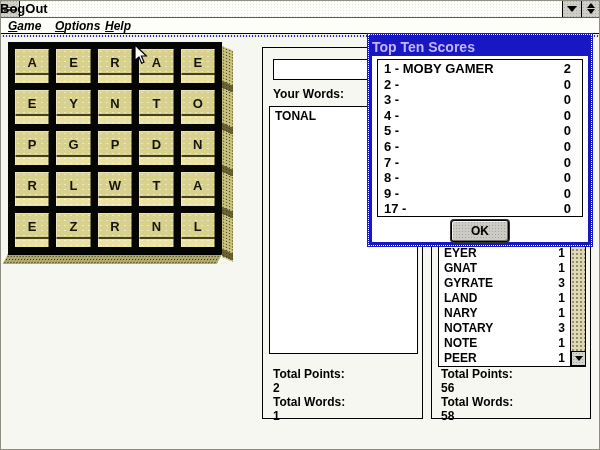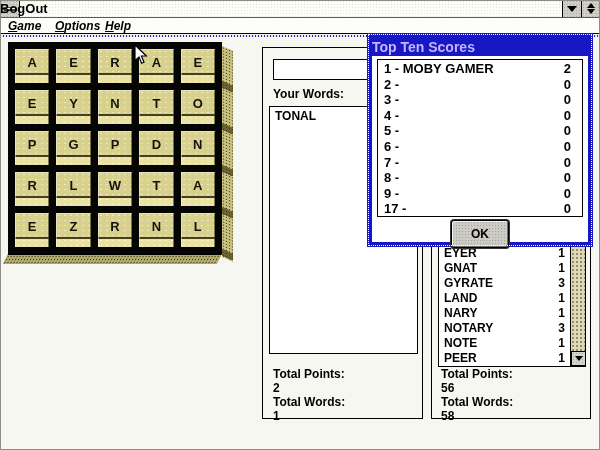--- a/index.html
+++ b/index.html
@@ -155,21 +155,21 @@
   }
   .dlg-title{
     height:18px;line-height:18px;background:#1717c3;color:#c4b5fd;
     text-align:left;font-size:14px;position:relative;
   }
   .dlg-list{
     margin:3px 5px 0 5px;border:1px solid #000;height:158px;padding:1px 0;
   }
   .dlg-row{display:flex;justify-content:space-between;height:15.6px;line-height:15.6px;font-size:13px;padding:0 11px 0 6px;}
   .ok-btn{
-    display:block;margin:3px auto 0 auto;width:58px;height:28px;
+    display:block;margin:3px auto 0 auto;width:58px;height:22px;
     border:1px solid #000;border-radius:3px;
     background:#cccbc5;
     background-image:radial-gradient(#a5a49c 0.6px, transparent 0.8px);
     background-size:3px 3px;
     box-shadow:inset 1px 1px 0 #f6f6f0, inset -1px -1px 0 #70706a, 0 0 0 1px #333;
     font:bold 12px "Liberation Sans",sans-serif;color:#000;text-align:center;
   }
 </style>
 </head>
 <body>

